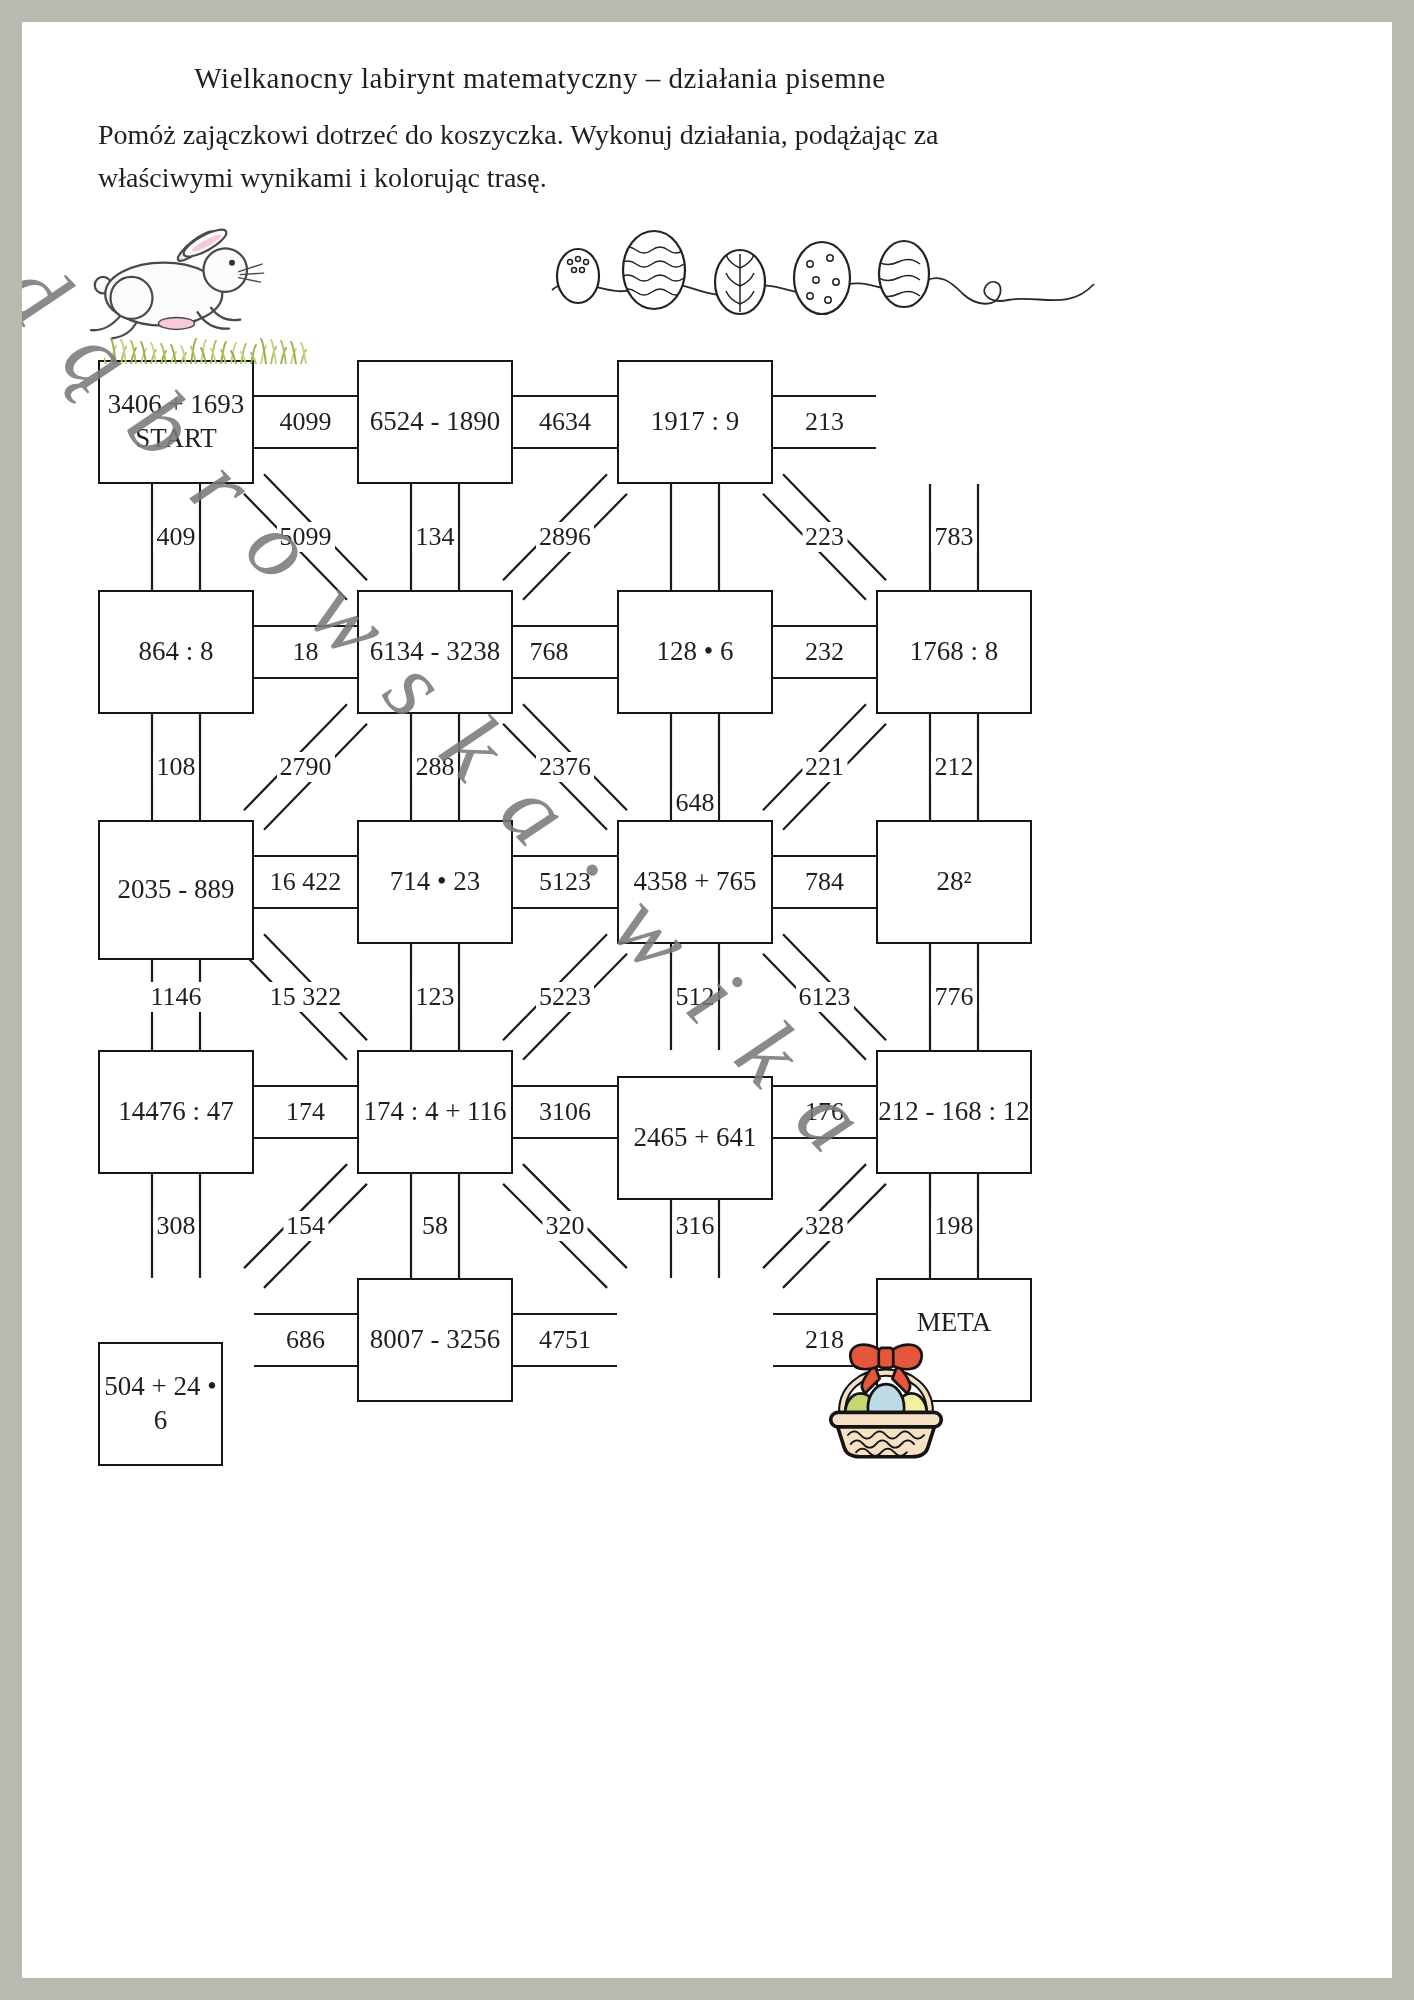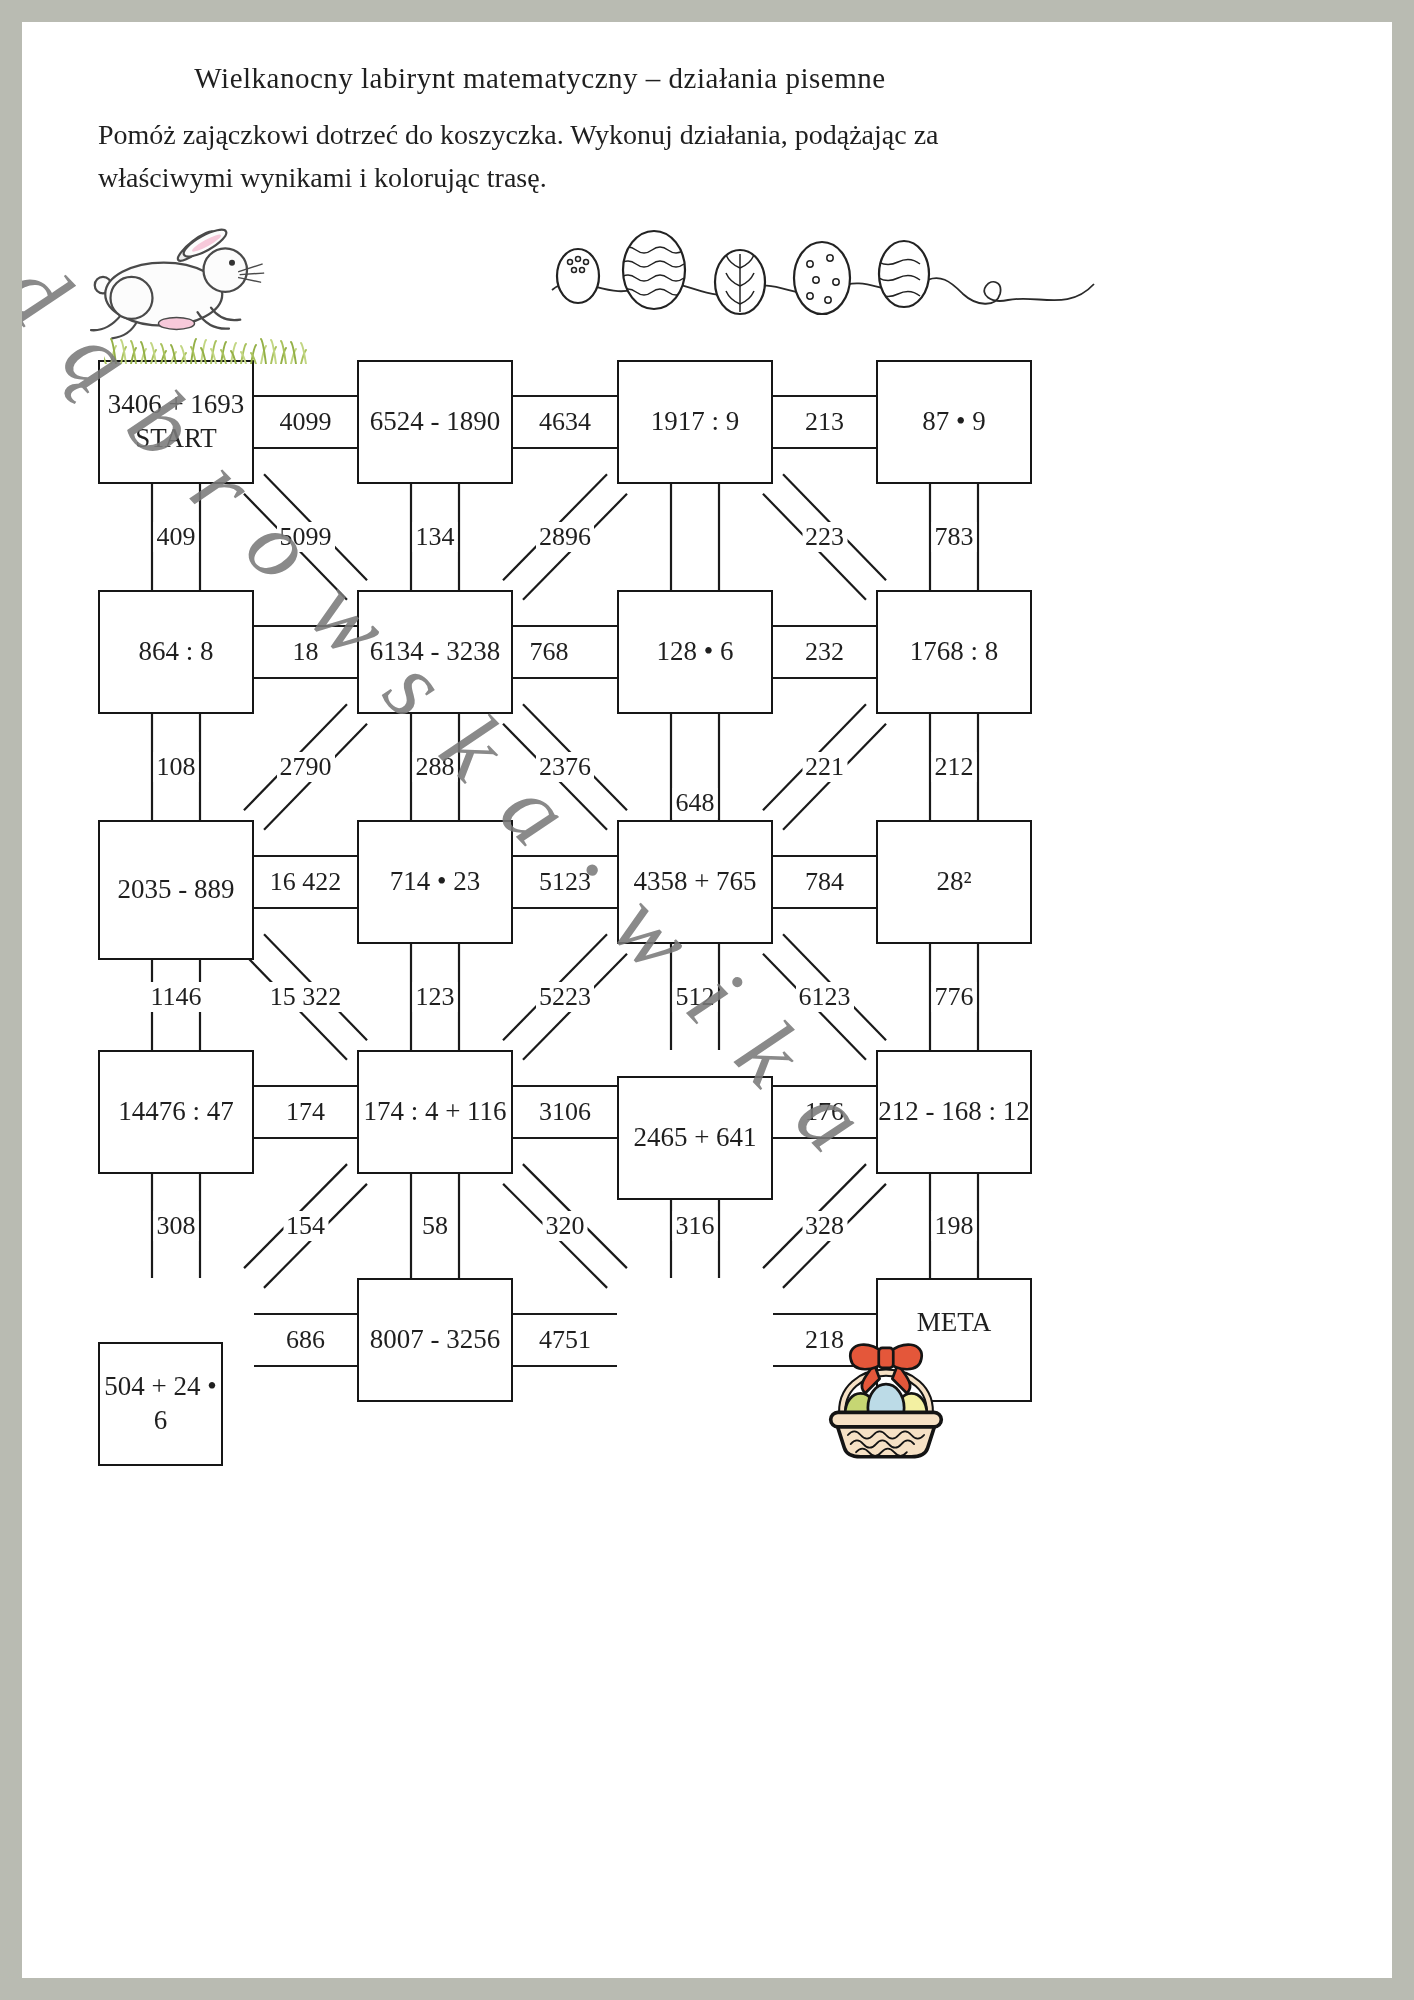--- a/index.html
+++ b/index.html
@@ -126,23 +126,20 @@
       <div class="box" style="left: 98px; top: 360px; width: 156px; height: 124px;">
         <div>3406 + 1693</div>
         <div style="margin-top: 0;">START</div>
       </div>
       <div class="box" style="left: 357px; top: 360px; width: 156px; height: 124px;">
         <div>6524 - 1890</div>
       </div>
       <div class="box" style="left: 617px; top: 360px; width: 156px; height: 124px;">
         <div>1917 : 9</div>
       </div>
-      <div class="box" style="left: 876px; top: 360px; width: 156px; height: 124px;">
-        <div>87 • 9</div>
-      </div>
       <div class="elabel" style="left: 305.5px; top: 422px;">4099</div>
       <div class="elabel" style="left: 565px; top: 422px;">4634</div>
       <div class="elabel" style="left: 824.5px; top: 422px;">213</div>
       <div class="box" style="left: 98px; top: 590px; width: 156px; height: 124px;">
         <div>864 : 8</div>
       </div>
       <div class="box" style="left: 357px; top: 590px; width: 156px; height: 124px;">
         <div>6134 - 3238</div>
       </div>
       <div class="box" style="left: 617px; top: 590px; width: 156px; height: 124px; justify-content: center;">

